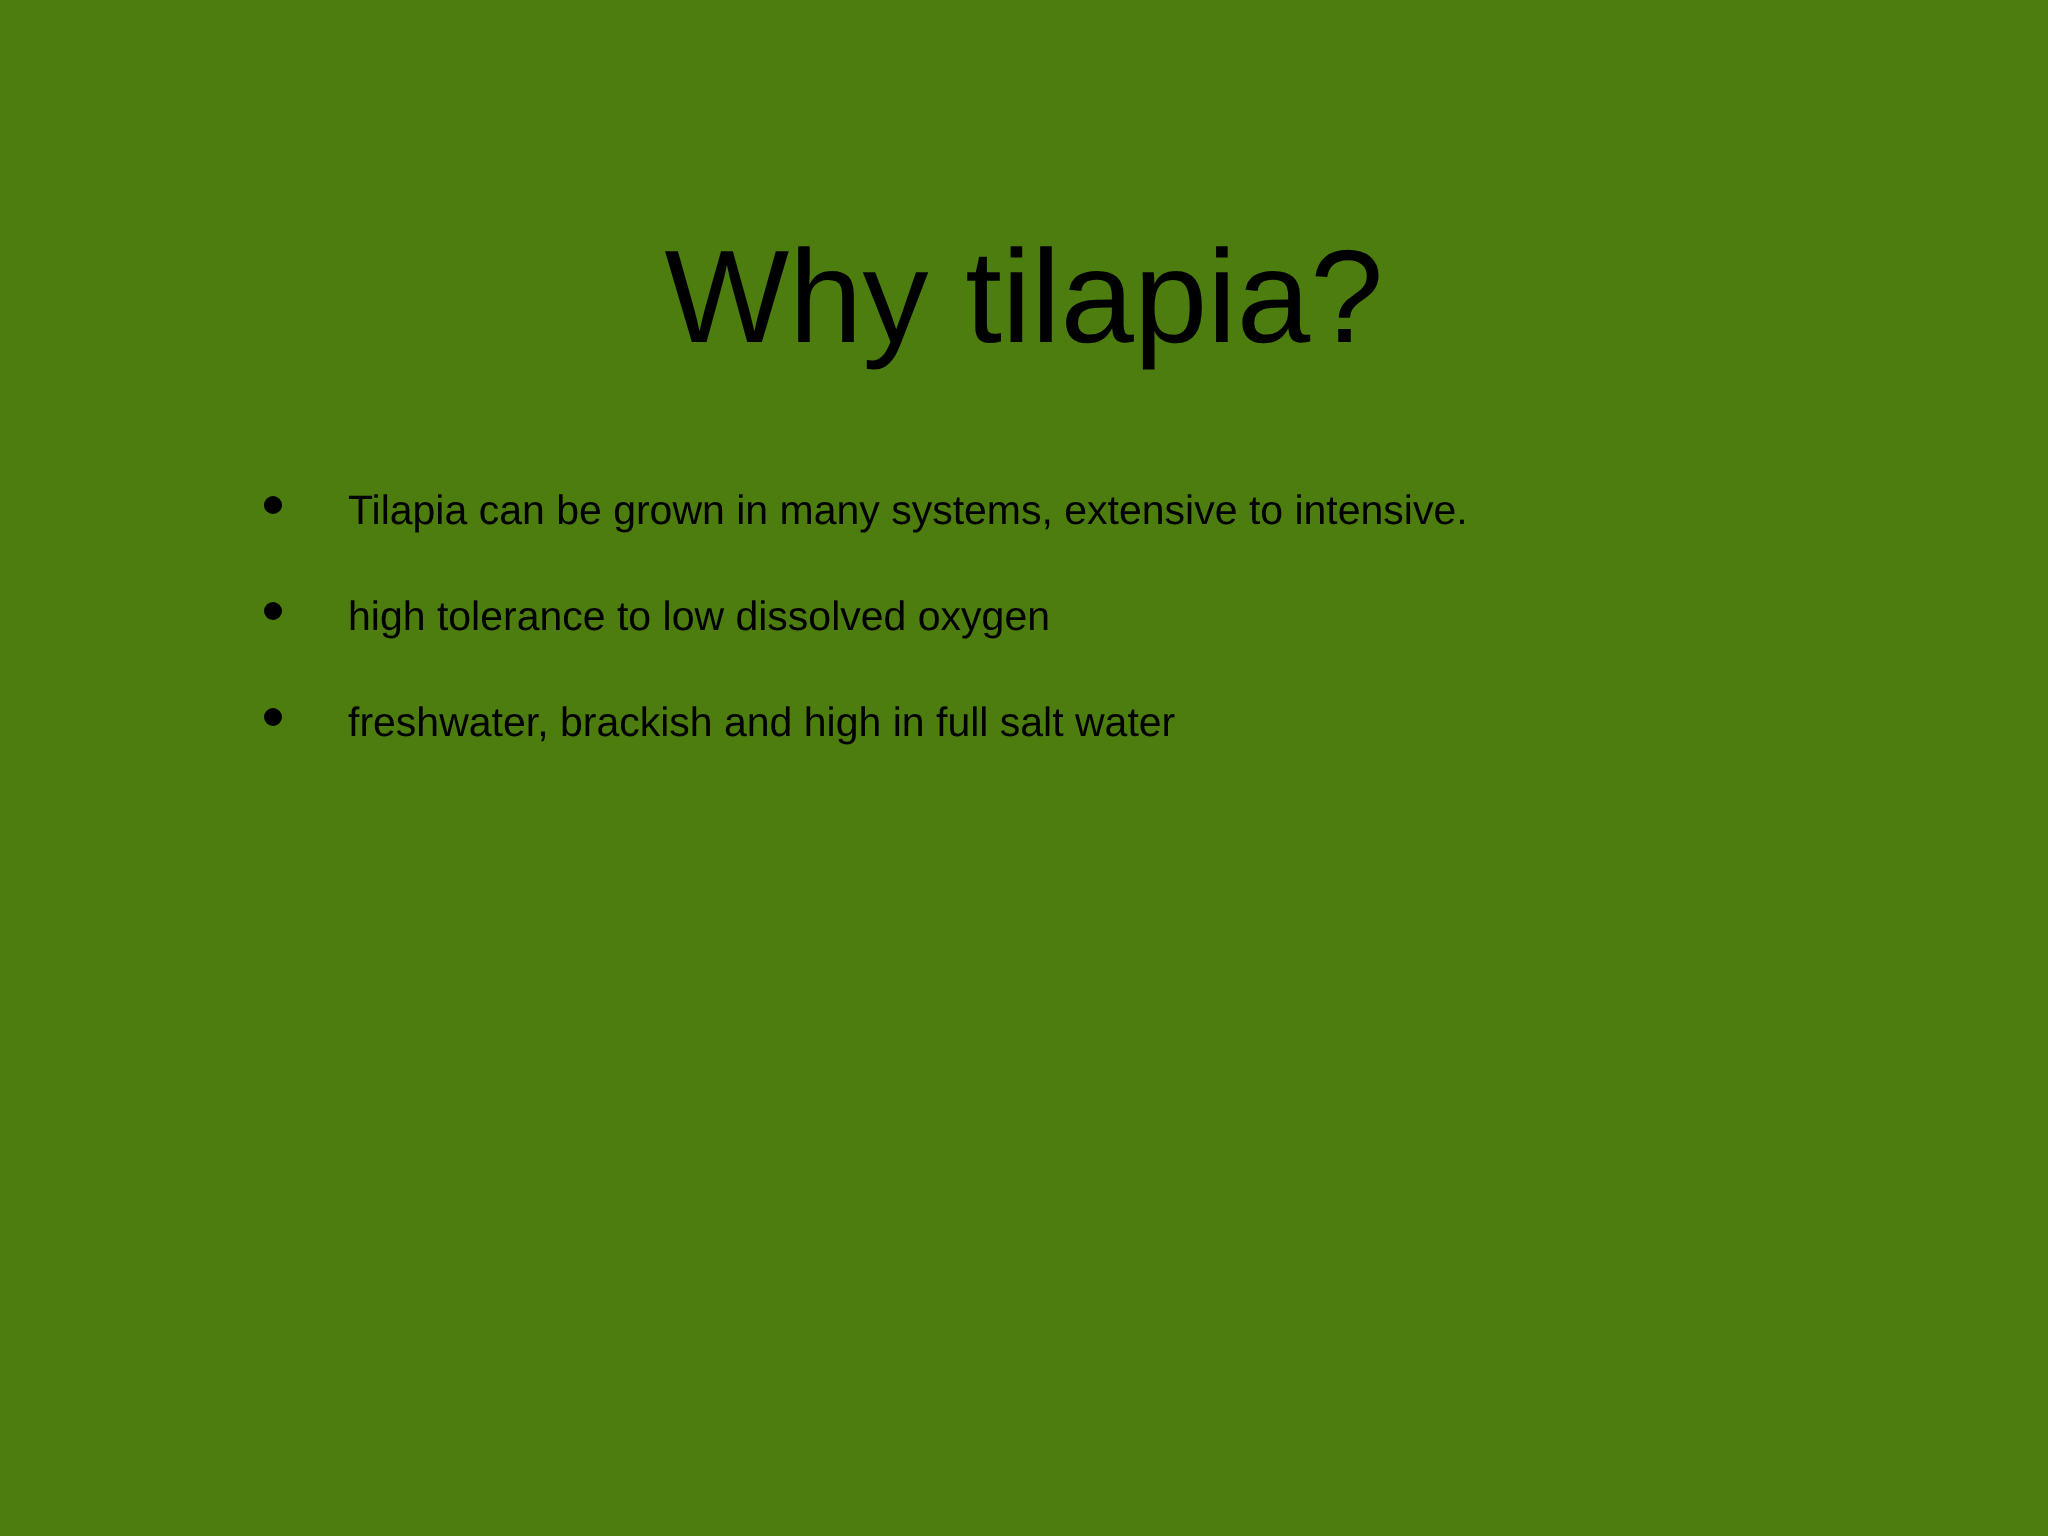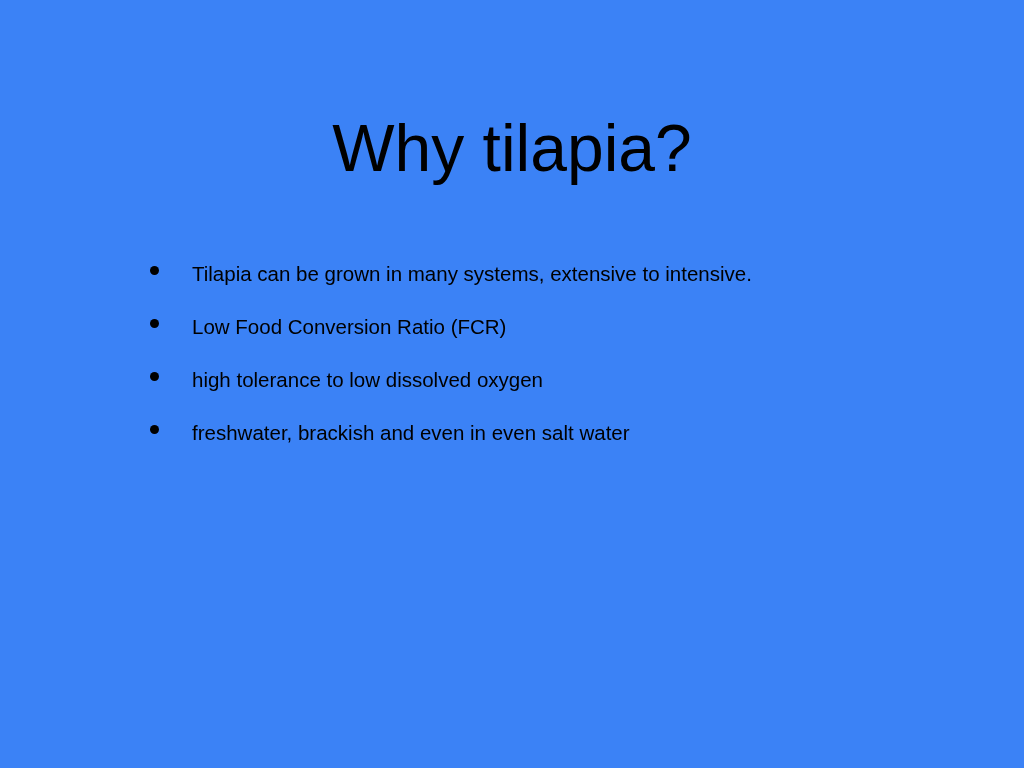--- a/index.html
+++ b/index.html
@@ -11,42 +11,42 @@
     width: 1024px;
     height: 768px;
     font-family: "Liberation Sans", sans-serif;
     color: #000000;
     overflow: hidden;
   }
   .slide {
     position: relative;
     width: 1024px;
     height: 768px;
-    background: #3b82f6;
+    background: #4d7c0f;
     box-sizing: border-box;
   }
   .slide-title {
     position: absolute;
     top: 68px;
     left: 0;
     width: 1024px;
     text-align: center;
     font-size: 66px;
     font-weight: normal;
     line-height: 1.1;
     letter-spacing: 0px;
     color: #000000;
   }
   .bullet-list {
     position: absolute;
     top: 242px;
     left: 118px;
     width: 830px;
     list-style: none;
-    margin: 18px;
+    margin: 0;
     padding: 0;
   }
   .bullet-item {
     position: relative;
     padding-left: 56px;
     margin-bottom: 26px;
     font-size: 20.5px;
     line-height: 1.32;
     color: #000000;
   }
@@ -73,25 +73,21 @@
 
   <h1 class="slide-title">Why tilapia?</h1>
 
   <ul class="bullet-list">
     <li class="bullet-item">
       <span class="bullet-dot"></span>
       <span class="bullet-text">Tilapia can be grown in many systems, extensive to intensive.</span>
     </li>
     <li class="bullet-item">
       <span class="bullet-dot"></span>
-      <span class="bullet-text">Low Food Conversion Ratio (FCR)</span>
-    </li>
-    <li class="bullet-item">
-      <span class="bullet-dot"></span>
       <span class="bullet-text">high tolerance to low dissolved oxygen</span>
     </li>
     <li class="bullet-item">
       <span class="bullet-dot"></span>
-      <span class="bullet-text">freshwater, brackish and even in even salt water</span>
+      <span class="bullet-text">freshwater, brackish and high in full salt water</span>
     </li>
   </ul>
 
 </div>
 
 </body></html>

